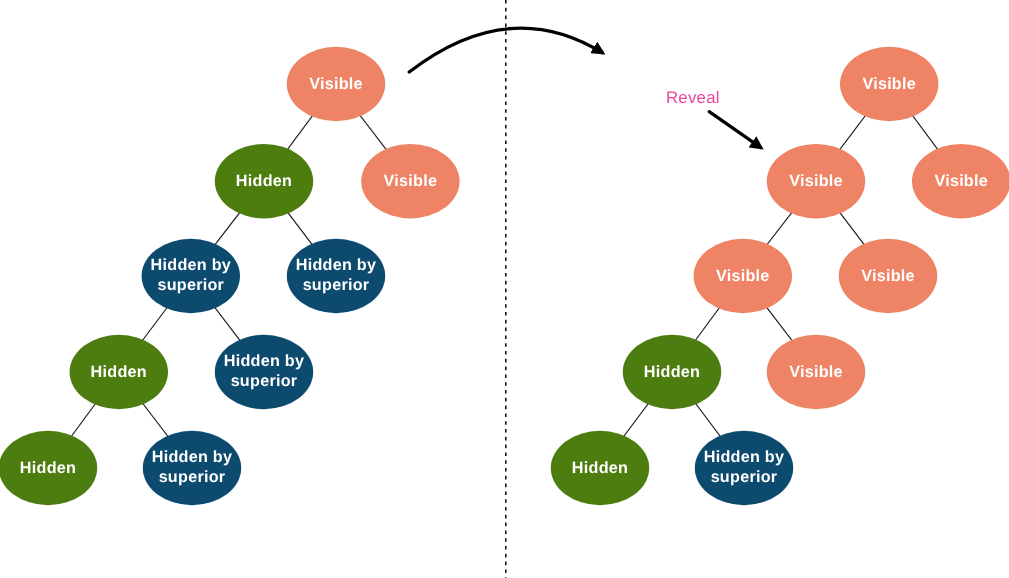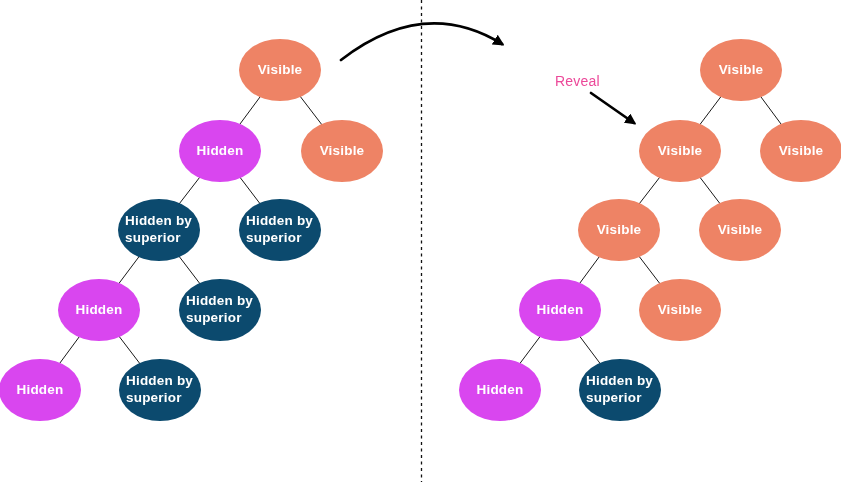--- a/index.html
+++ b/index.html
@@ -18,33 +18,33 @@
     z-index: 0;
   }
   .node {
     position: absolute;
     width: 82px;
     height: 62px;
     border-radius: 50%;
     display: flex;
     align-items: center;
     justify-content: center;
-    text-align: left;
+    text-align: center;
     z-index: 1;
   }
   .node .node-label {
     color: #ffffff;
     font-size: 13.5px;
     font-weight: 600;
     line-height: 1.25;
     max-width: 68px;
     letter-spacing: 0.2px;
   }
   .node.visible { background: #EE8365; }
-  .node.hidden  { background: #d946ef; }
+  .node.hidden  { background: #4d7c0f; }
   .node.hbs     { background: #0c4a6e; }
   .reveal-label {
     position: absolute;
     left: 555px;
     top: 73px;
     z-index: 2;
     color: #ec4899;
     font-size: 14px;
     font-weight: 500;
     letter-spacing: 0.2px;

